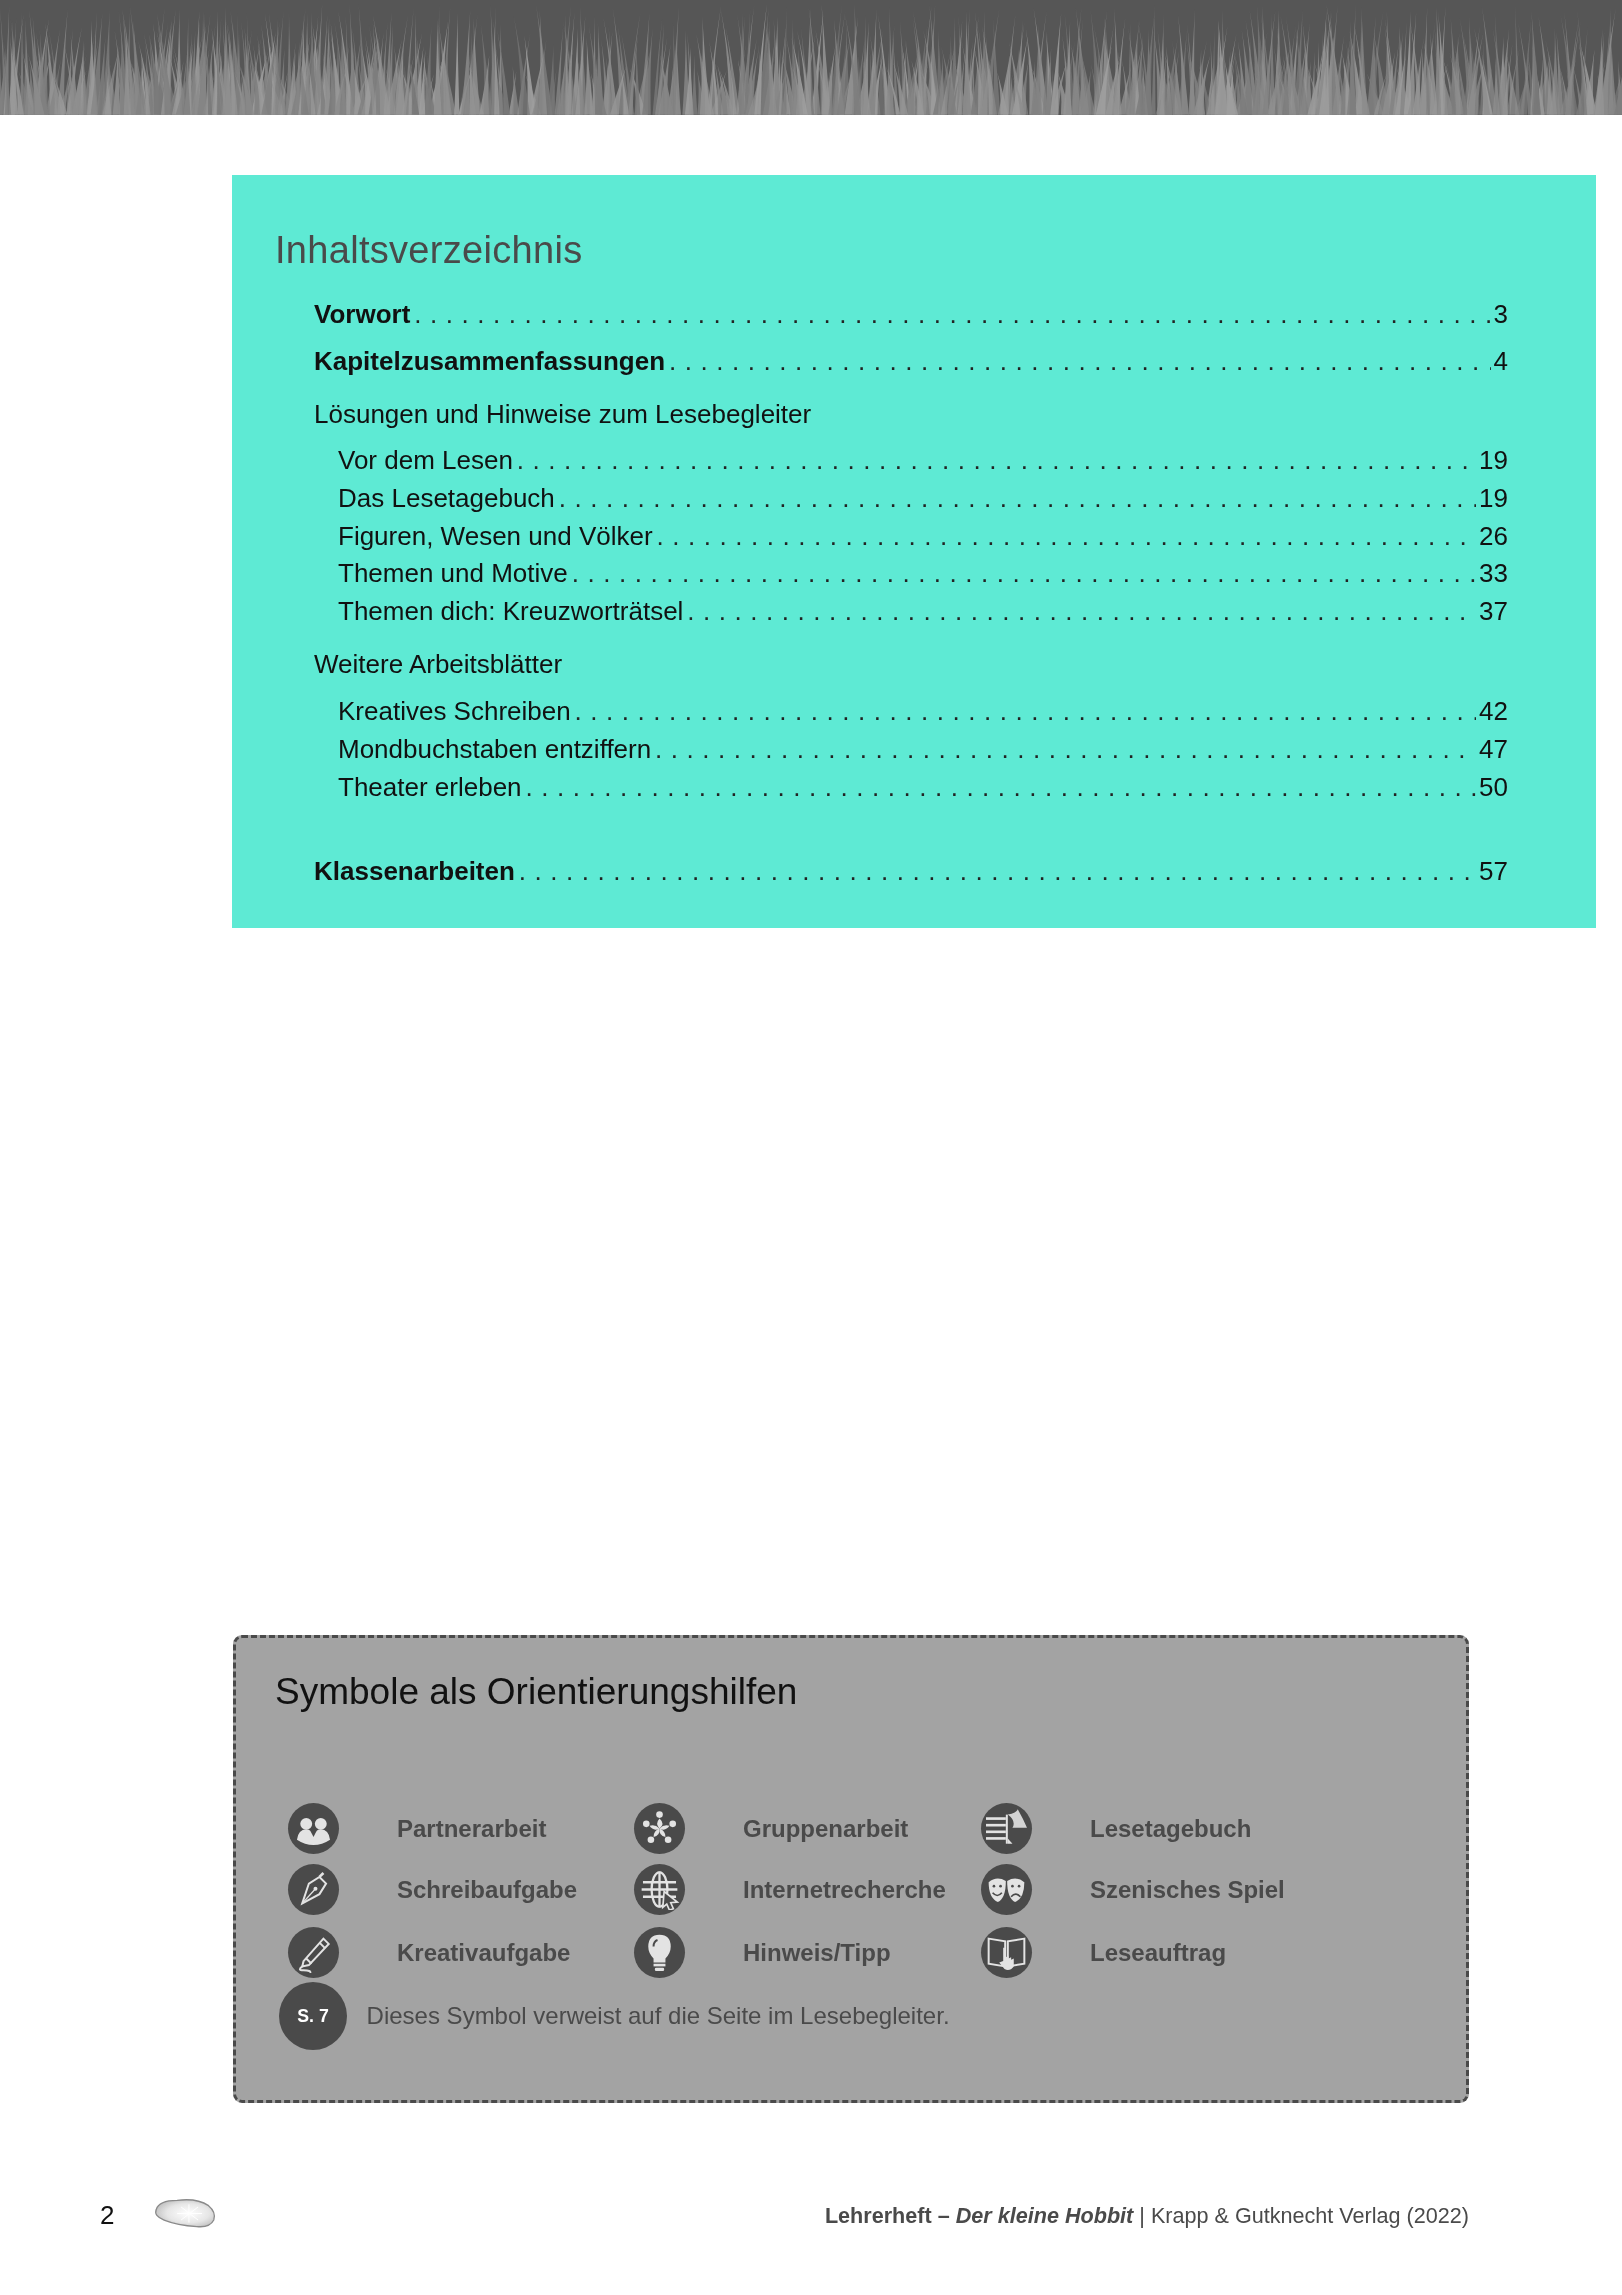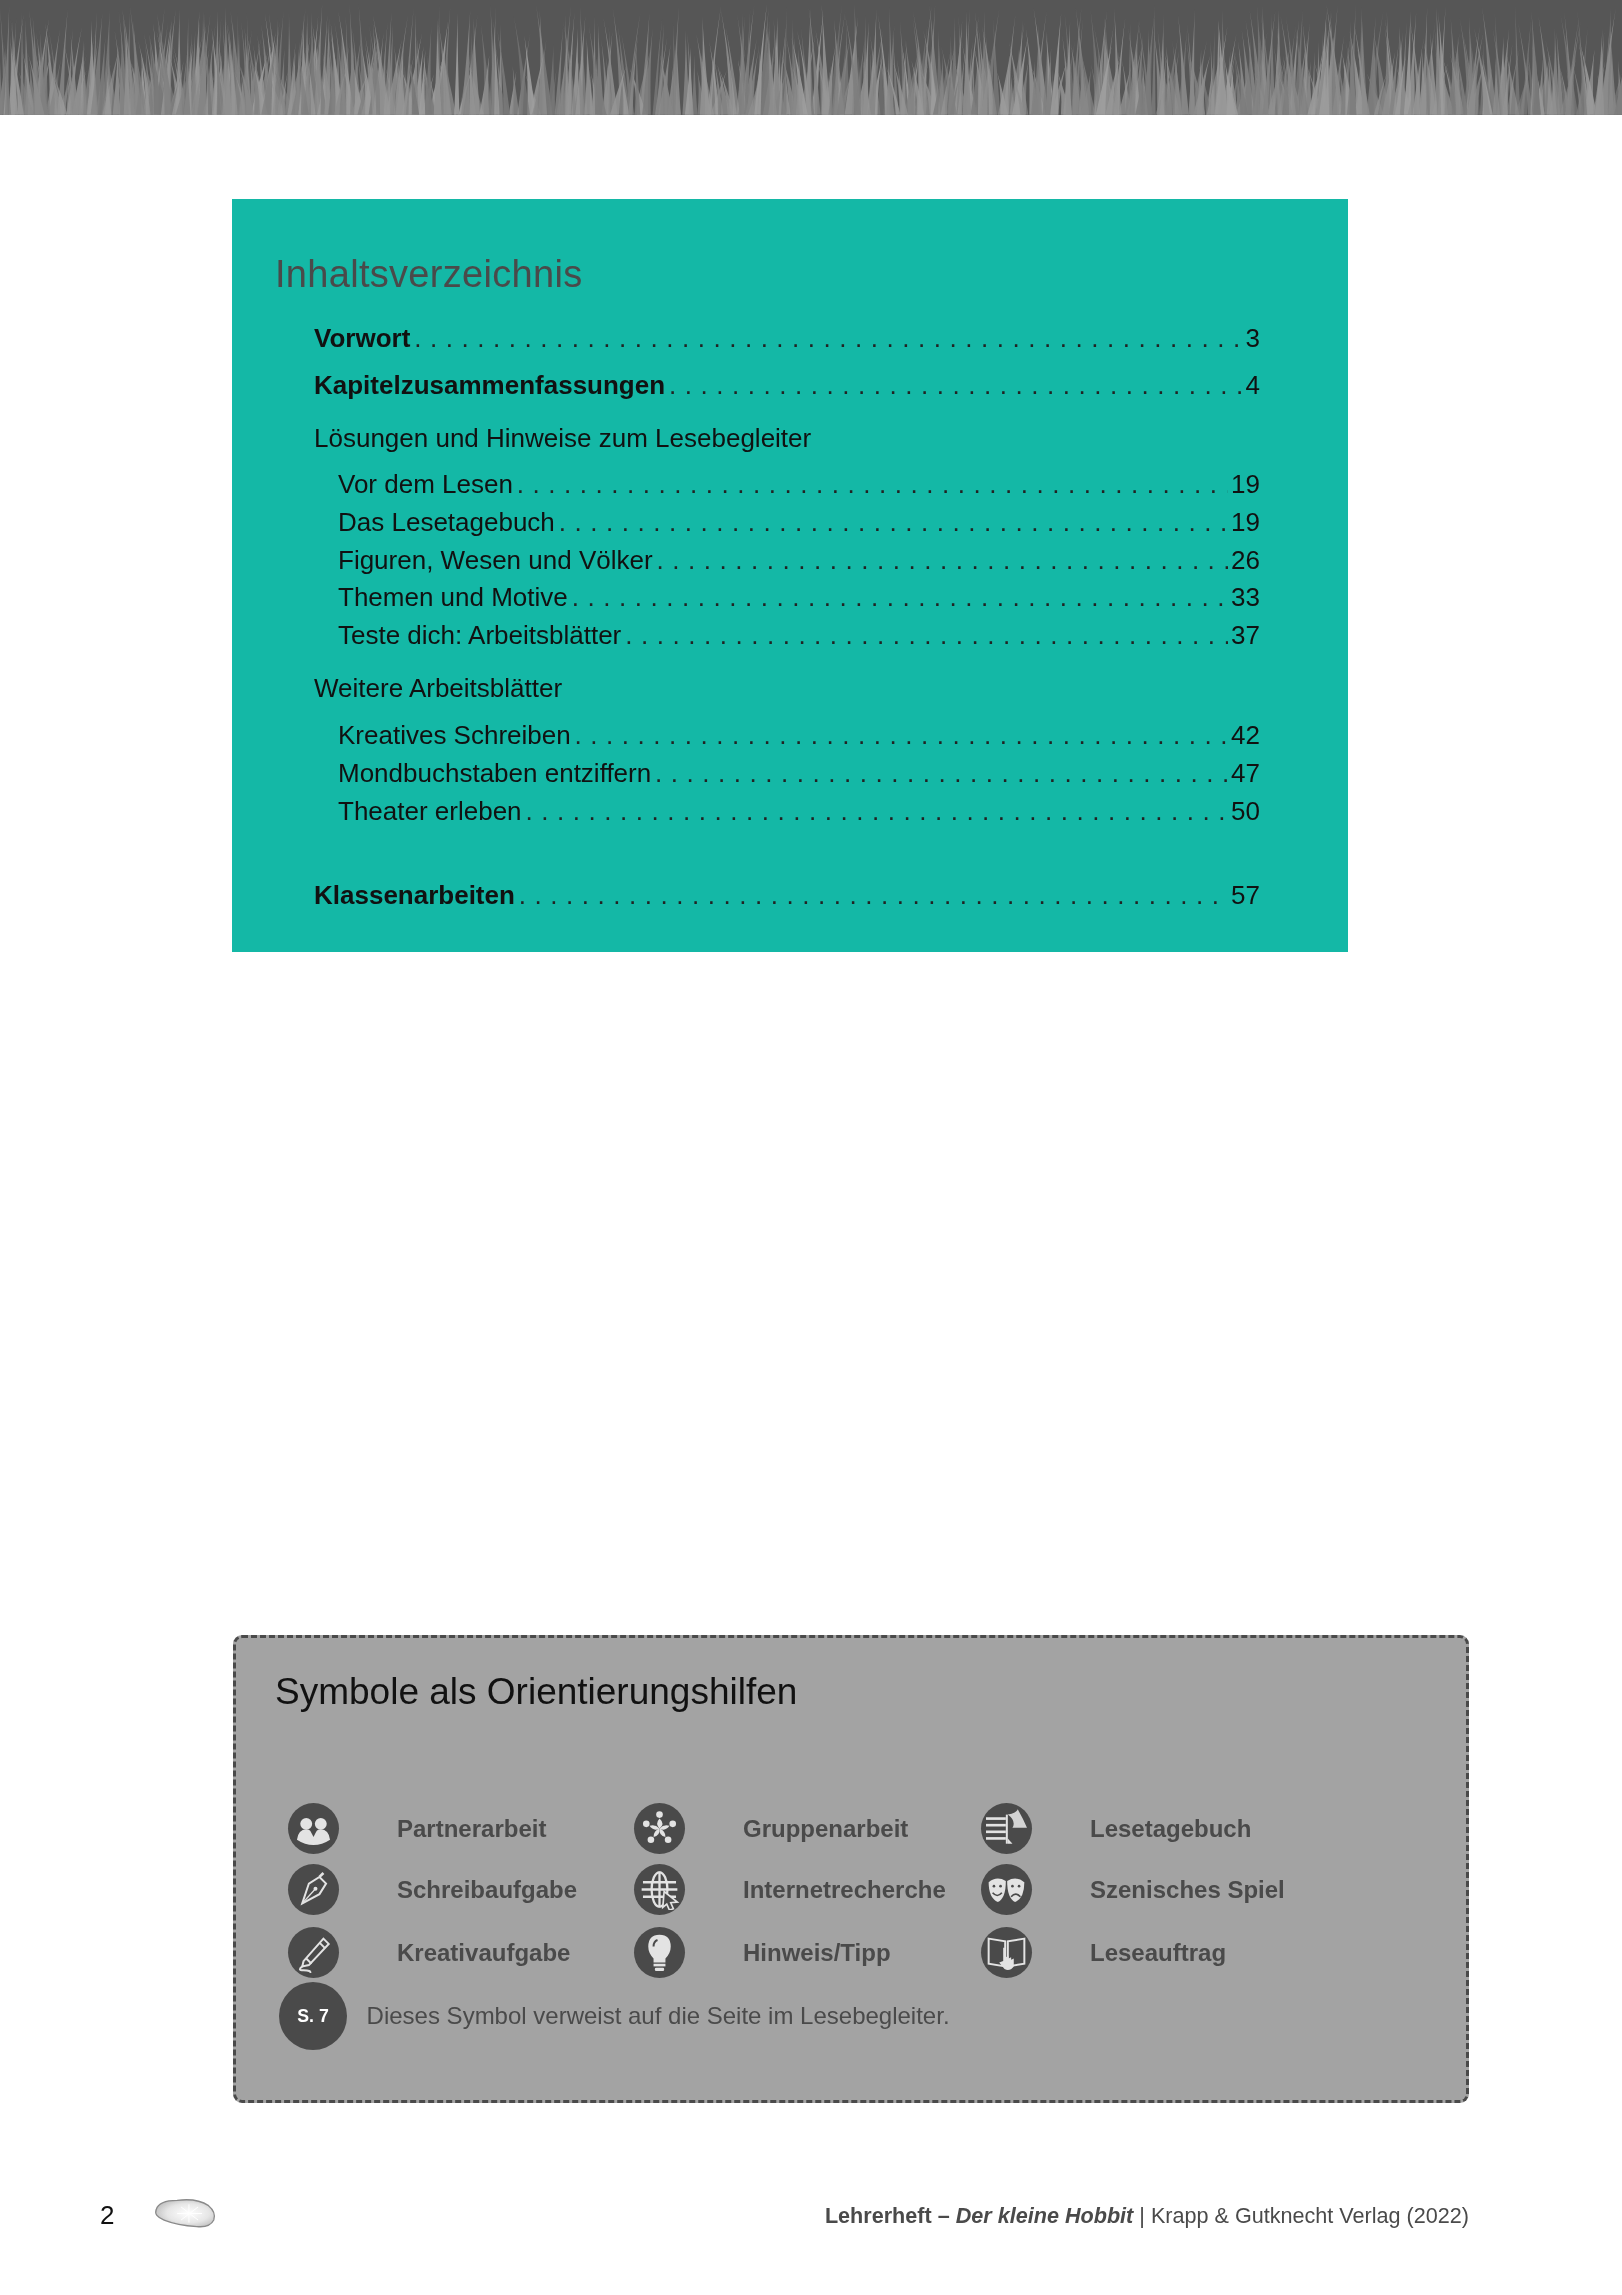--- a/index.html
+++ b/index.html
@@ -5,21 +5,21 @@
   html, body { margin: 0; padding: 0; }
   body {
     width: 1623px; height: 2295px; position: relative; overflow: hidden;
     background: #ffffff; font-family: "Liberation Sans", "DejaVu Sans", sans-serif; color: #111;
   }
   
   .grass { position: absolute; left: 0; top: 0; width: 1623px; height: 115px; background: #565656; overflow: hidden; }
   .grass svg { position: absolute; left: 0; top: 0; }
 
   
-  .toc { position: absolute; left: 232px; top: 175px; width: 1116px; height: 753px; background: #14b8a6; margin-top: 24px; }
+  .toc { position: absolute; left: 232px; top: 175px; width: 1364px; height: 753px; background: #5eead4; }
   .toc-title { position: absolute; left: 43px; top: 54px; font-size: 38px; color: #4a4a4a; font-weight: normal; letter-spacing: 0.3px; }
   .toc-row { position: absolute; left: 82px; right: 88px; display: flex; align-items: baseline; font-size: 26px; color: #111; white-space: nowrap; }
   .toc-row.sub { left: 106px; }
   .toc-row.bold .lbl { font-weight: bold; }
   .toc-row .lbl { flex: 0 0 auto; }
   .toc-row .dots { flex: 1 1 auto; overflow: hidden; margin: 0 2.6px 0 3.9px; color: #222; letter-spacing: 5.9px; }
   .toc-row .dots::before { content: ". . . . . . . . . . . . . . . . . . . . . . . . . . . . . . . . . . . . . . . . . . . . . . . . . . . . . . . . . . . . . . . . . . . . . . . . . . . . . . . . . . . . . . . . . . . . . . . . . . . . . . . . . . . . . . . . . . . . . . . . . . . . . . . ."; letter-spacing: 0; word-spacing: 1.3px; }
   .toc-row .pg { flex: 0 0 auto; text-align: right; }
   .toc-head { position: absolute; left: 82px; font-size: 26px; font-weight: normal; color: #111; }
 
@@ -979,21 +979,21 @@
     <span class="lbl">Figuren, Wesen und Völker</span>
     <span class="dots"></span>
     <span class="pg">26</span>
   </div>
   <div class="toc-row sub" style="top:383px">
     <span class="lbl">Themen und Motive</span>
     <span class="dots"></span>
     <span class="pg">33</span>
   </div>
   <div class="toc-row sub" style="top:421px">
-    <span class="lbl">Teste dich: Arbeitsblätter</span>
+    <span class="lbl">Themen dich: Kreuzworträtsel</span>
     <span class="dots"></span>
     <span class="pg">37</span>
   </div>
 
   <div class="toc-head" style="top:474px">Weitere Arbeitsblätter</div>
   <div class="toc-row sub" style="top:521px">
     <span class="lbl">Kreatives Schreiben</span>
     <span class="dots"></span>
     <span class="pg">42</span>
   </div>

